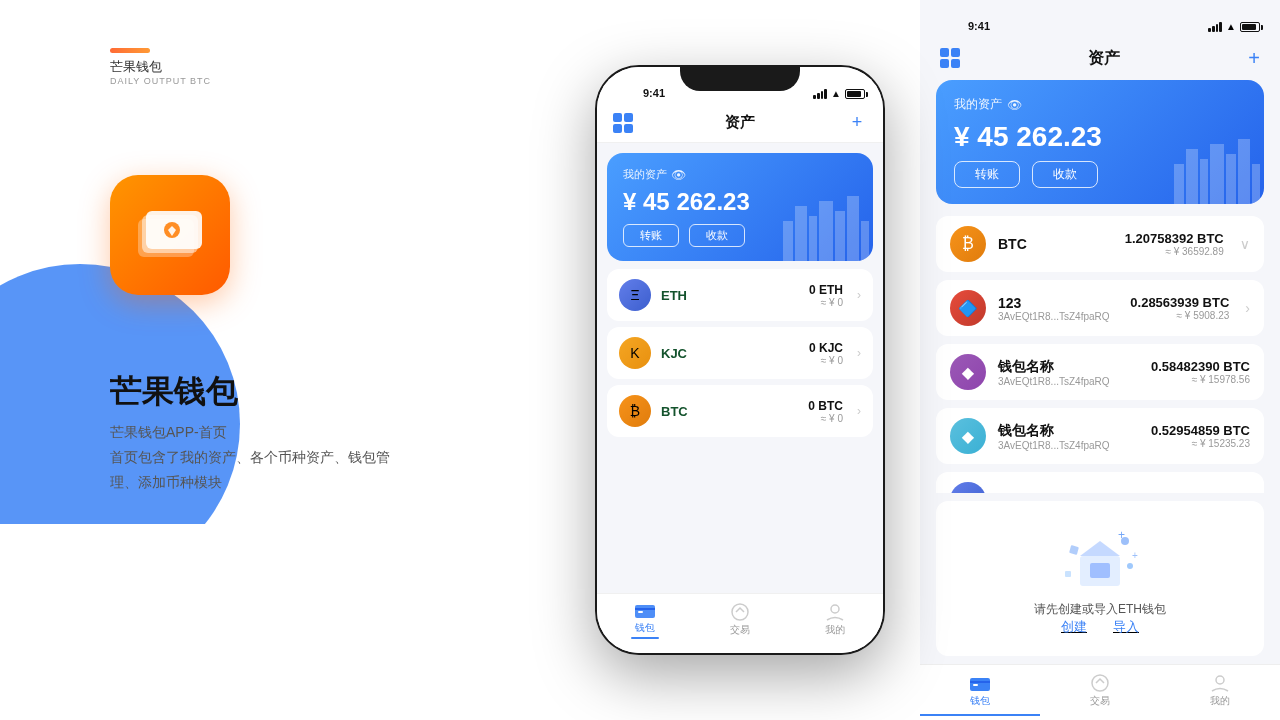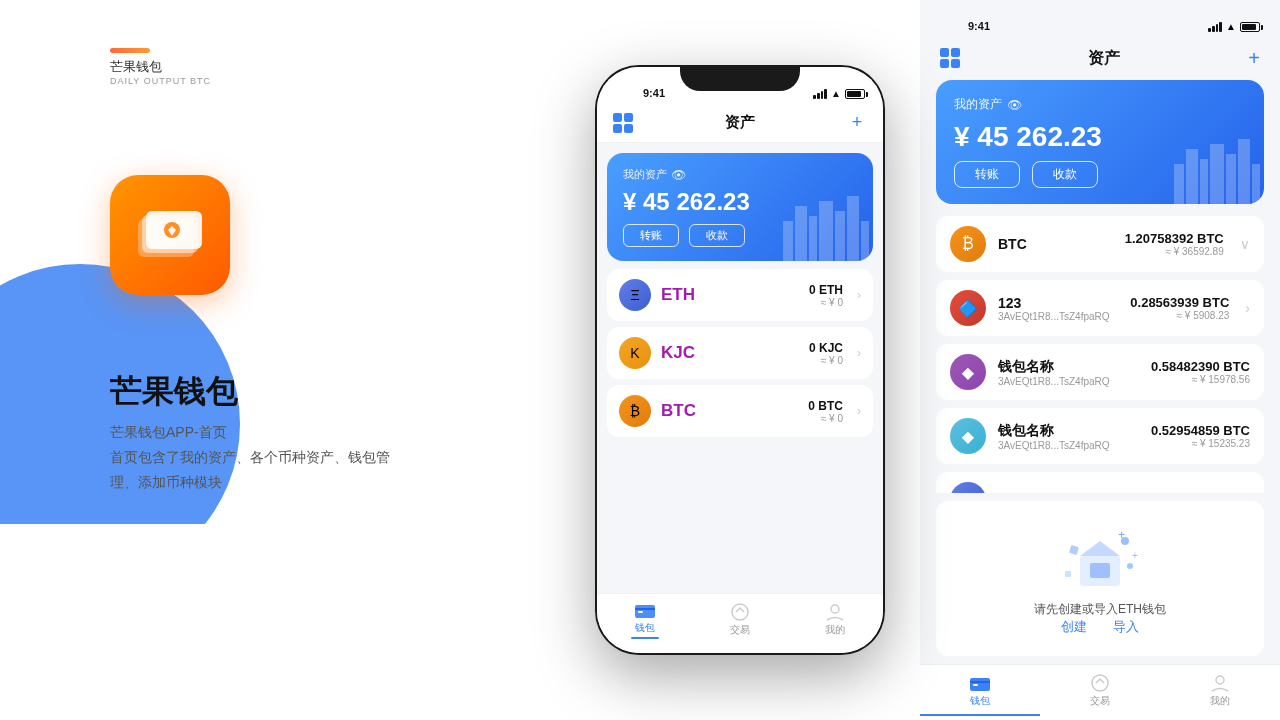--- a/index.html
+++ b/index.html
@@ -198,21 +198,21 @@
       border-radius: 12px;
       padding: 10px 12px;
       margin-bottom: 6px;
       gap: 10px;
     }
     .coin-logo { width: 32px; height: 32px; border-radius: 50%; flex-shrink: 0; display: flex; align-items: center; justify-content: center; font-size: 14px; }
     .eth-logo { background: linear-gradient(135deg, #627eea, #3c5ece); }
     .kjc-logo { background: linear-gradient(135deg, #f5a623, #e8900f); }
     .btc-logo { background: linear-gradient(135deg, #f7931a, #e07c0c); }
     .coin-info { flex: 1; }
-    .coin-name { font-size: 17px; font-weight: 600; color: #a21caf; }
+    .coin-name { font-size: 13px; font-weight: 600; color: #14532d; }
     .coin-balance { font-size: 12px; color: #111; font-weight: 600; text-align: right; }
     .coin-approx { font-size: 10px; color: #999; text-align: right; }
     .coin-right { text-align: right; }
     .coin-arrow { font-size: 12px; color: #ccc; margin-left: 4px; }
 
     
     .phone-tabbar {
       height: 60px;
       background: #fff;
       display: flex;
@@ -316,21 +316,21 @@
       background: #fff;
       border-radius: 12px;
       padding: 20px 16px;
       display: flex;
       flex-direction: column;
       align-items: center;
       flex-shrink: 0;
     }
     .eth-prompt-img { width: 80px; height: 70px; margin-bottom: 10px; }
     .eth-prompt-text { font-size: 12px; color: #555; margin-bottom: 0; }
-    .eth-prompt-btns { display: flex; gap: 26px; }
+    .eth-prompt-btns { display: flex; gap: 26px; text-decoration: underline; }
     .eth-prompt-btn { font-size: 13px; color: #3b82f6; cursor: pointer; }
 
     
     .right-tabbar {
       height: 56px;
       background: #fff;
       display: flex;
       border-top: 1px solid #eee;
       flex-shrink: 0;
       padding-bottom: 4px;

